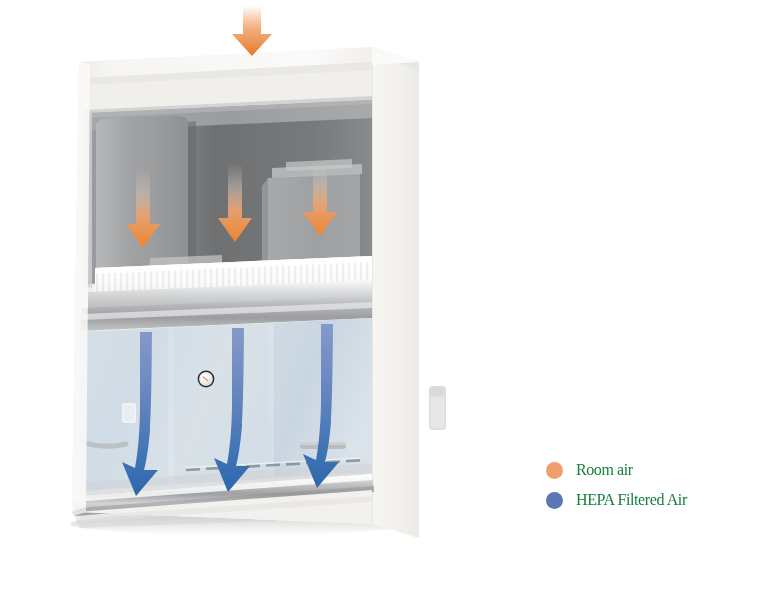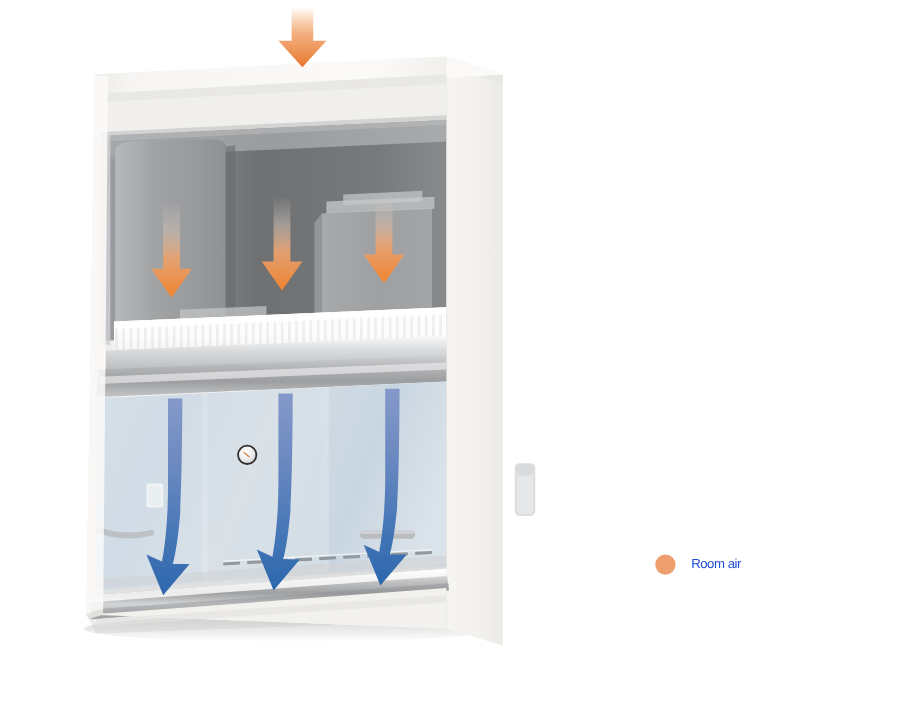--- a/index.html
+++ b/index.html
@@ -45,23 +45,23 @@
   .legend-dot {
     width: 17px;
     height: 17px;
     border-radius: 50%;
     flex: 0 0 auto;
     margin-right: 13px;
   }
   .legend-dot.room { background: #ef9f6d; }
   .legend-dot.hepa { background: #5a77b3; }
   .legend-label {
-    font-family: Liberation Sans, sans-serif;
-    font-size: 11px;
-    color: #1d4ed8;
+    font-family: Liberation Serif, serif;
+    font-size: 16px;
+    color: #15803d;
     letter-spacing: -0.4px;
     white-space: nowrap;
     line-height: 1;
   }
 </style>
 </head>
 <body>
 
 <div id="stage">
 
@@ -369,15 +369,19 @@
                C 321 368 321 340 321 324 Z" fill="url(#gradHepa)"></path>
     </g>
 
   </svg>
 
   <div class="legend">
     <div class="legend-row">
       <span class="legend-dot room"></span>
       <span class="legend-label">Room air</span>
     </div>
+    <div class="legend-row">
+      <span class="legend-dot hepa"></span>
+      <span class="legend-label">HEPA Filtered Air</span>
+    </div>
   </div>
 
 </div>
 
 </body></html>

